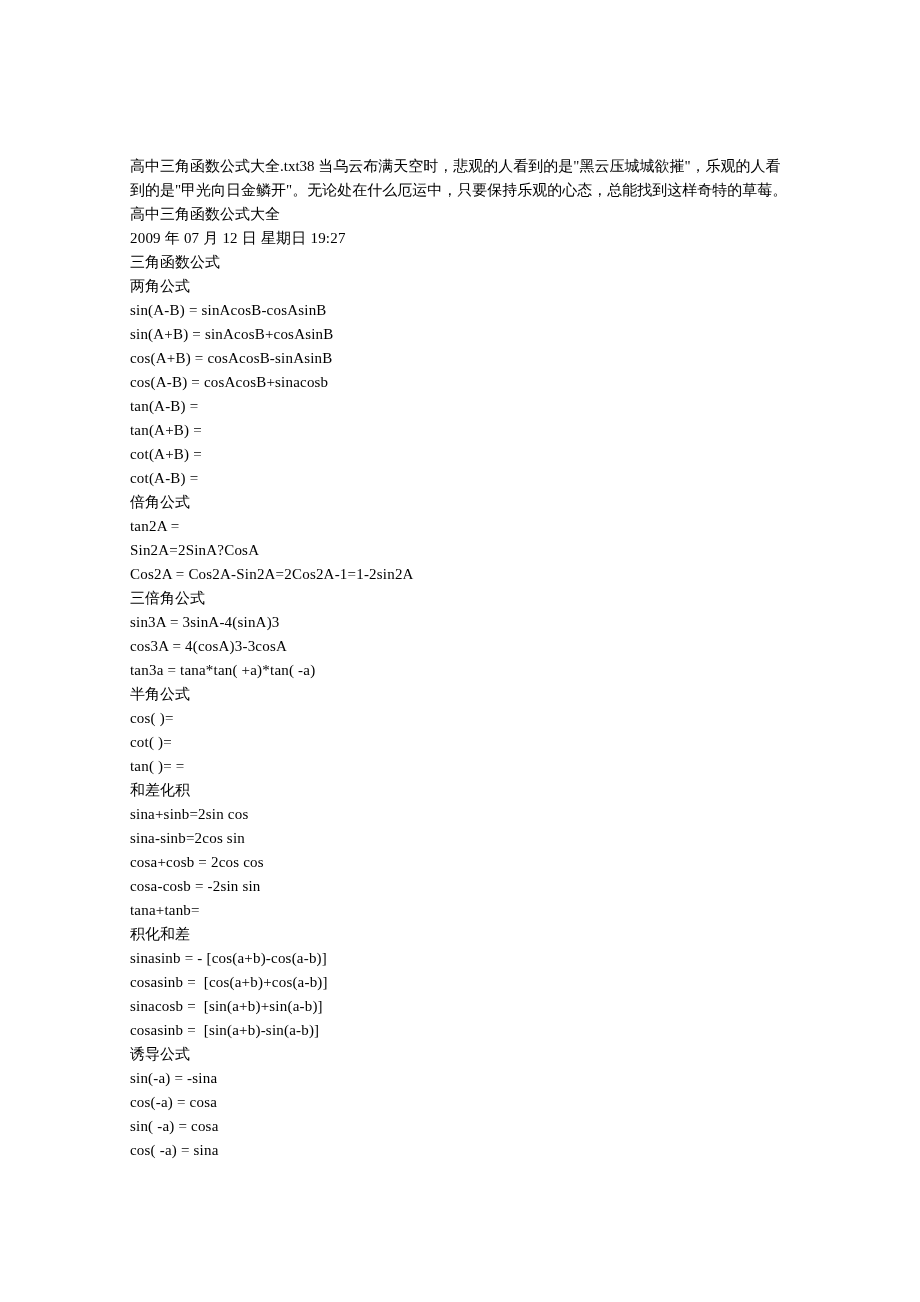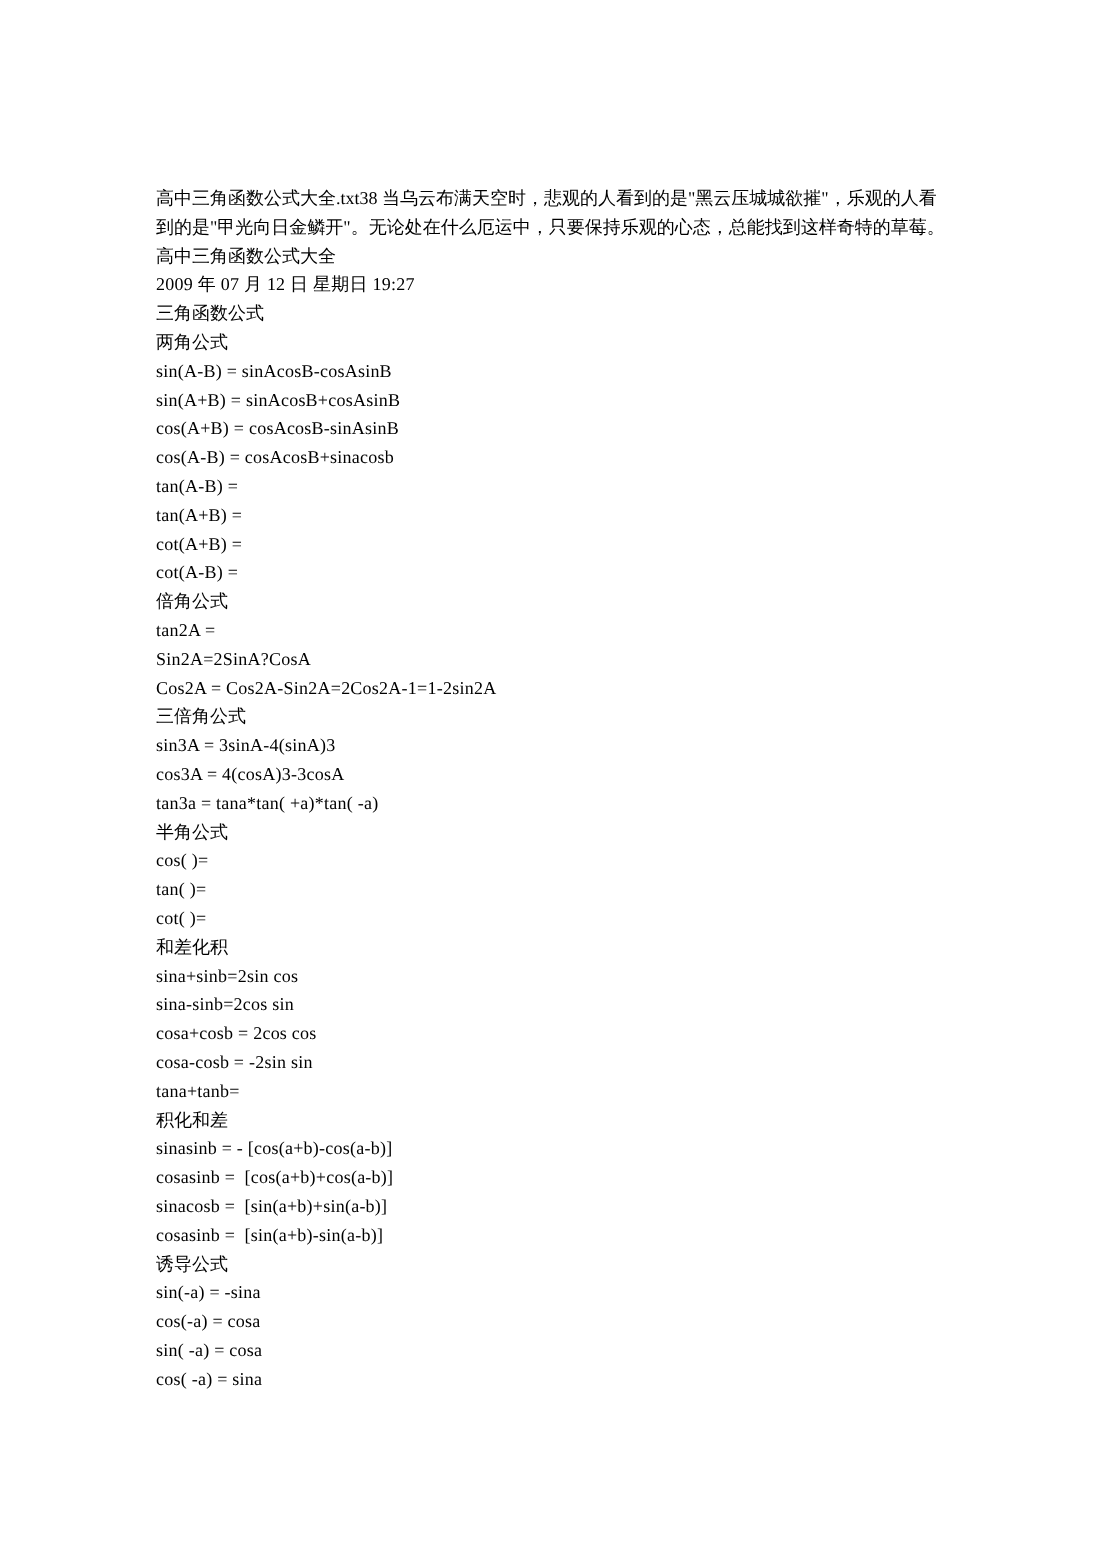--- a/index.html
+++ b/index.html
@@ -44,22 +44,22 @@
       <div class="line">倍角公式</div>
       <div class="line mono">tan2A =</div>
       <div class="line mono">Sin2A=2SinA?CosA</div>
       <div class="line mono">Cos2A = Cos2A-Sin2A=2Cos2A-1=1-2sin2A</div>
       <div class="line">三倍角公式</div>
       <div class="line mono">sin3A = 3sinA-4(sinA)3</div>
       <div class="line mono">cos3A = 4(cosA)3-3cosA</div>
       <div class="line mono">tan3a = tana*tan( +a)*tan( -a)</div>
       <div class="line">半角公式</div>
       <div class="line mono">cos( )=</div>
-      <div class="line mono">tan( )=</div>
       <div class="line mono">cot( )=</div>
+      <div class="line mono">tan( )= =</div>
       <div class="line">和差化积</div>
       <div class="line mono">sina+sinb=2sin cos</div>
       <div class="line mono">sina-sinb=2cos sin</div>
       <div class="line mono">cosa+cosb = 2cos cos</div>
       <div class="line mono">cosa-cosb = -2sin sin</div>
       <div class="line mono">tana+tanb=</div>
       <div class="line">积化和差</div>
       <div class="line mono">sinasinb = - [cos(a+b)-cos(a-b)]</div>
       <div class="line mono">cosasinb =  [cos(a+b)+cos(a-b)]</div>
       <div class="line mono">sinacosb =  [sin(a+b)+sin(a-b)]</div>

